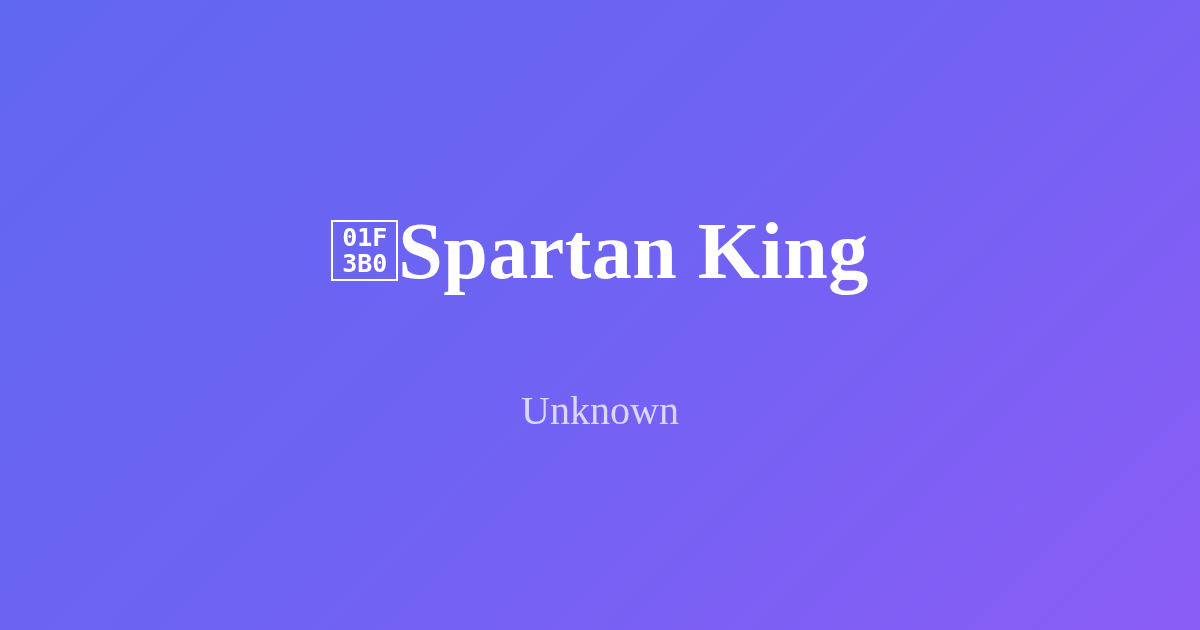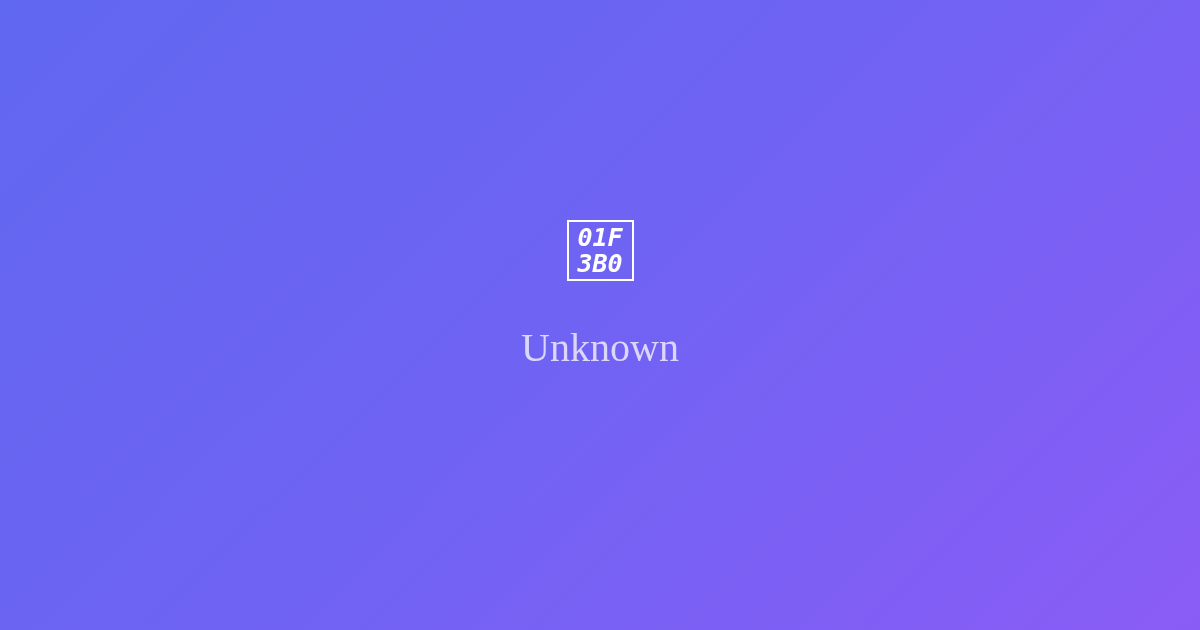--- a/index.html
+++ b/index.html
@@ -25,21 +25,20 @@
     justify-content: center;
     background: linear-gradient(135deg, #6067f0 0%, #7063f3 50%, #8a5cf6 100%);
     overflow: hidden;
   }
 
   
   .title-row {
     display: flex;
     align-items: center;
     margin-top: -42px;
-    font-style: italic;
   }
 
   .tofu-icon {
     display: inline-flex;
     flex-direction: column;
     align-items: center;
     justify-content: center;
     box-sizing: border-box;
     width: 67px;
     height: 61px;
@@ -99,19 +98,20 @@
 
 <div class="og-card">
 
   <div class="title-row">
 
     <span class="tofu-icon">
       <span class="tofu-line">01F</span>
       <span class="tofu-line">3B0</span>
     </span>
 
+    <h1 class="title-text">Spartan King</h1>
 
   </div>
 
   <div class="subtitle">Unknown</div>
 
 
 </div>
 
 </body></html>

